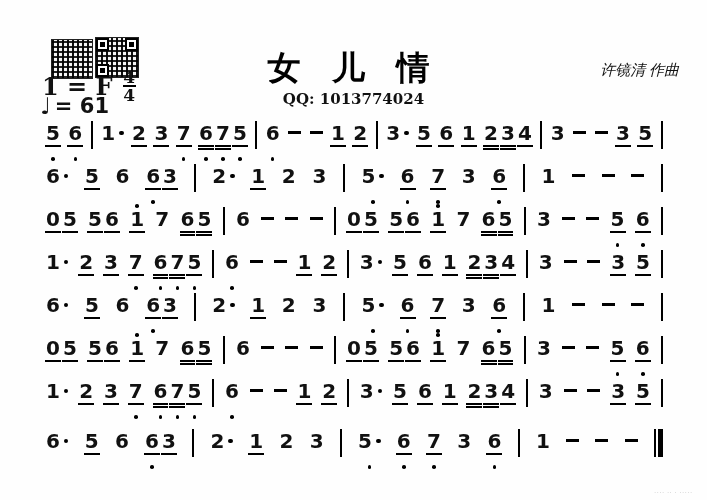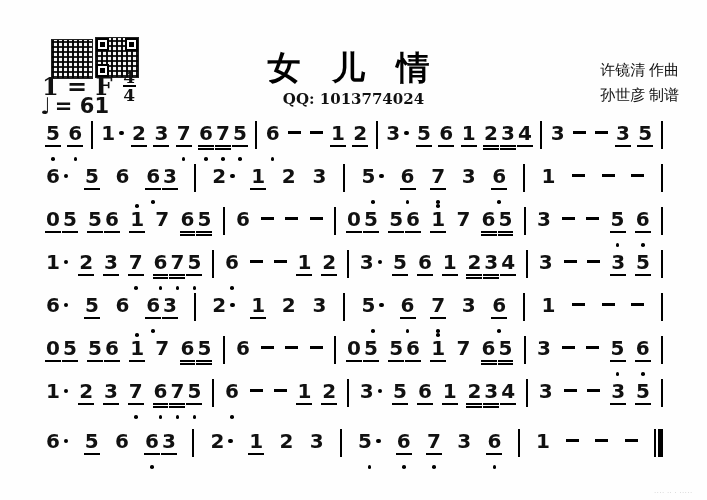--- a/index.html
+++ b/index.html
@@ -26,21 +26,21 @@
   .ts .ts-bar{width:13px;height:2px;background:#000;margin:1px 0;}
   .tempoline{position:absolute;left:40px;top:94px;font-weight:bold;font-size:21px;
              font-family:"DejaVu Sans",sans-serif;display:flex;align-items:center;gap:4px;}
   .tempoline .qnote{font-size:23px;line-height:20px;}
   .title{position:absolute;left:0;right:0;top:46px;text-align:center;
          font-size:33px;font-weight:bold;letter-spacing:10px;color:#000;
          font-family:"DejaVu Serif","Liberation Serif",serif;}
   .qqline{position:absolute;left:0;right:0;top:90px;text-align:center;
           font-size:15px;font-weight:bold;font-family:"DejaVu Serif",serif;}
   .credits{position:absolute;right:28px;top:58px;font-size:15px;line-height:25px;
-           text-align:left;font-family:"Liberation Serif",serif;}
+           text-align:left;font-family:"Liberation Serif",serif;font-style:italic;}
   
   .score{position:absolute;left:0;top:116px;width:707px;padding:0 44px 0 46px;box-sizing:border-box;}
   .score-line{display:flex;justify-content:space-between;align-items:flex-start;height:43px;}
   .score-line.last{margin-top:7px;}
   .cell{display:flex;}
   .group{gap:3px;}
   .nu{display:flex;flex-direction:column;align-items:center;min-width:13px;}
   .hi{height:6px;display:flex;align-items:flex-end;justify-content:center;padding-bottom:1px;}
   .dr{height:20px;display:flex;align-items:center;gap:4px;
       font-family:"DejaVu Sans","Liberation Sans",sans-serif;font-weight:bold;font-size:20px;line-height:20px;}
@@ -83,21 +83,20 @@
 <div class="tempoline">
   <span class="qnote">♩</span>
   <span>= 61</span>
 </div>
 
 <div class="title">女 儿 情</div>
 <div class="qqline">QQ: 1013774024</div>
 
 <div class="credits">
   <div>许镜清 作曲</div>
-  <div>孙世彦 制谱</div>
 </div>
 
 <div class="score">
     <div class="score-line">
       <div class="cell">
         <div class="nu">
           <div class="hi"></div>
           <div class="dr">
             <span>5</span>
           </div>

